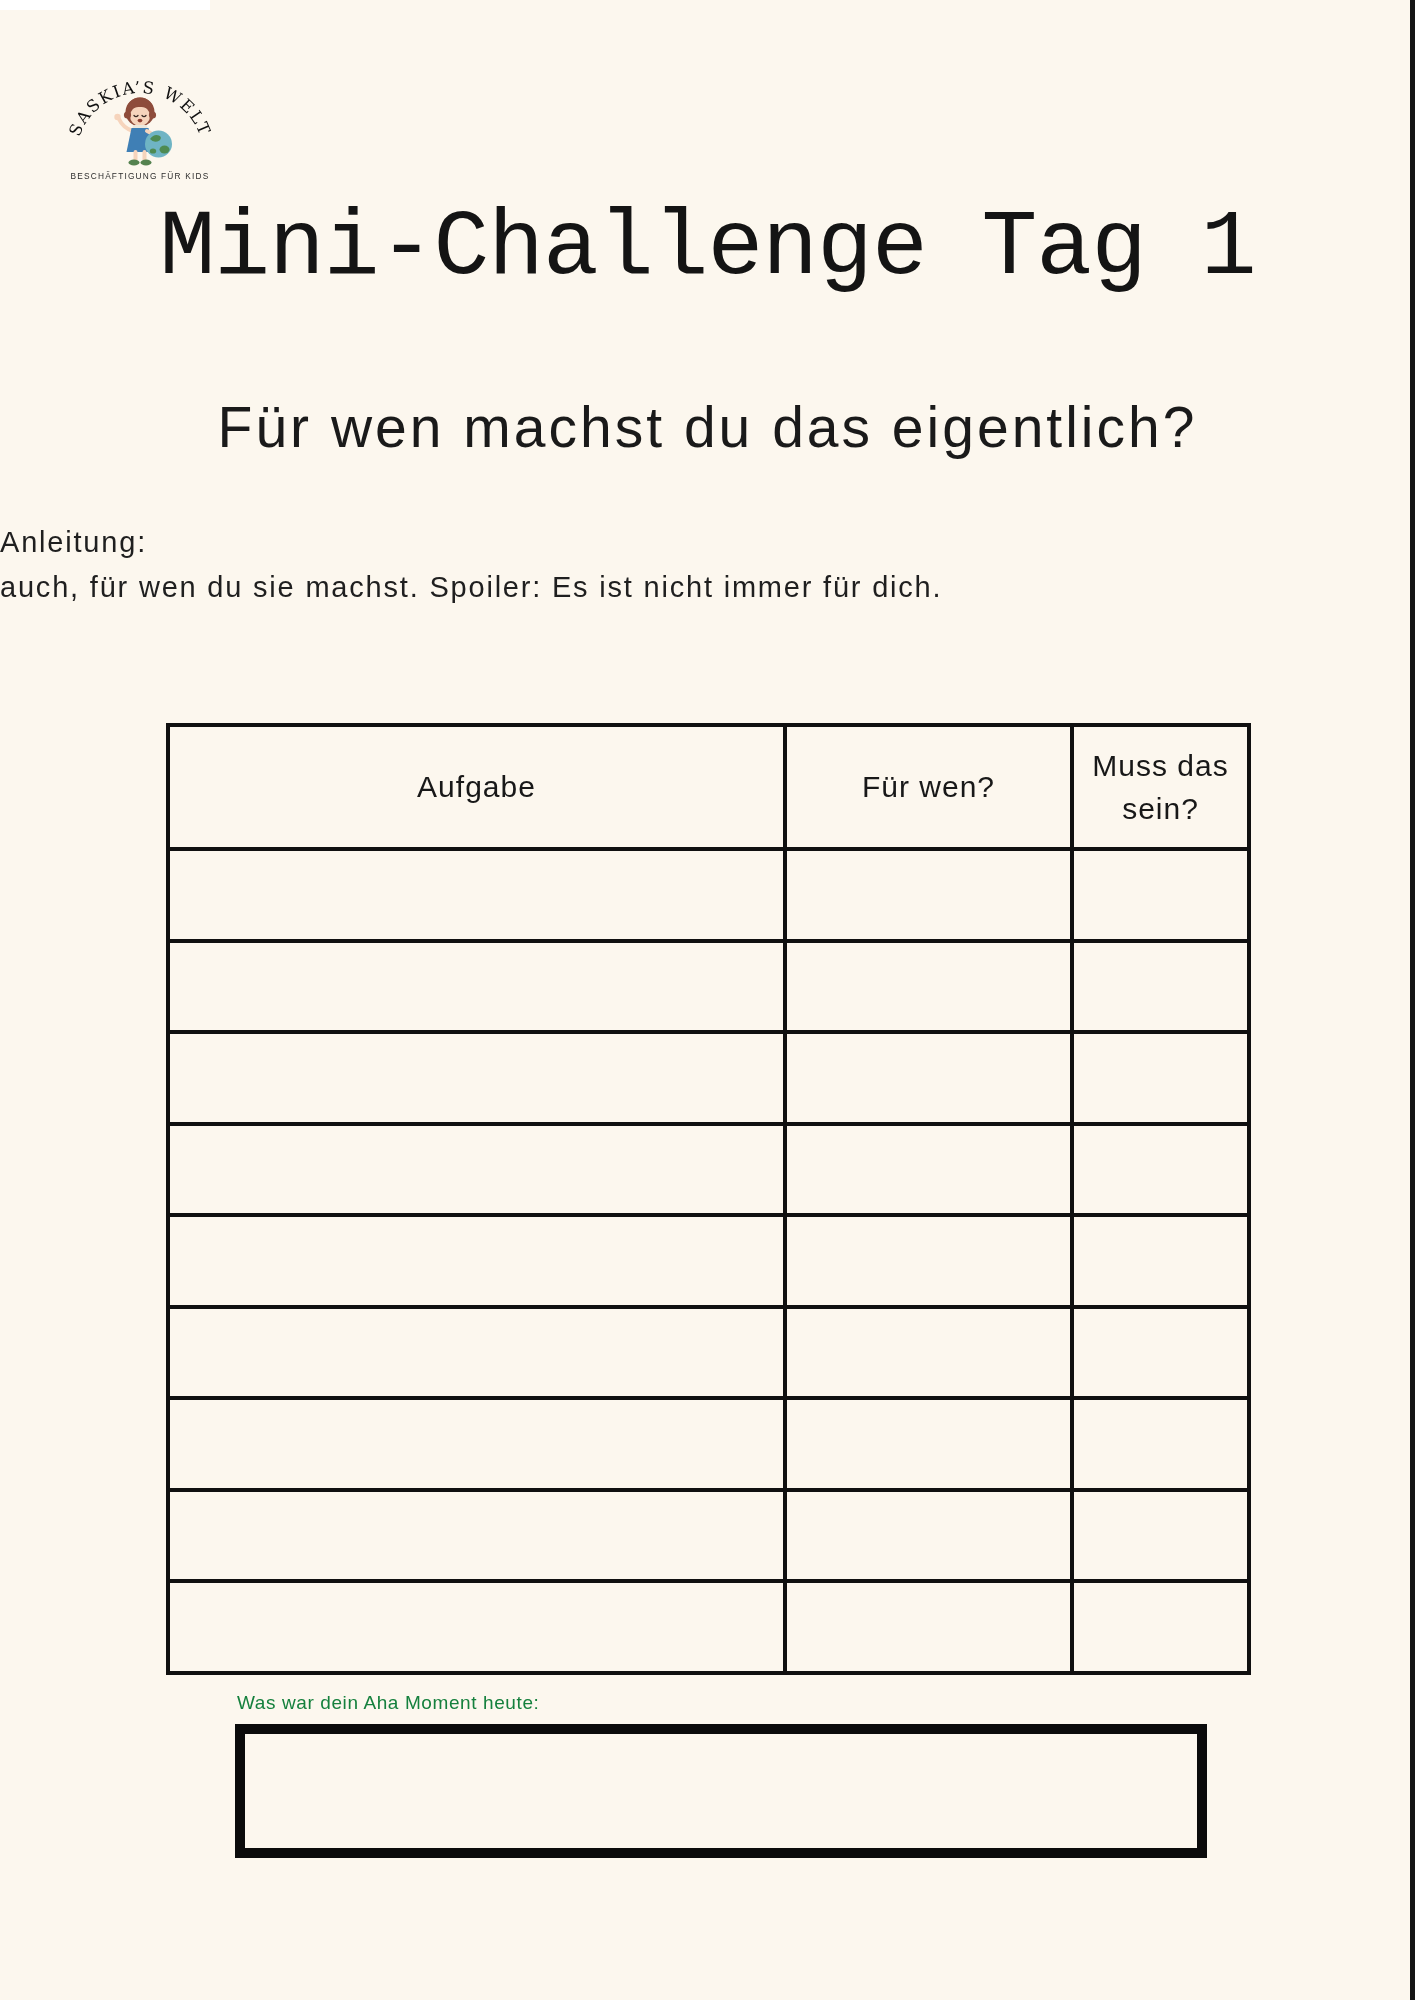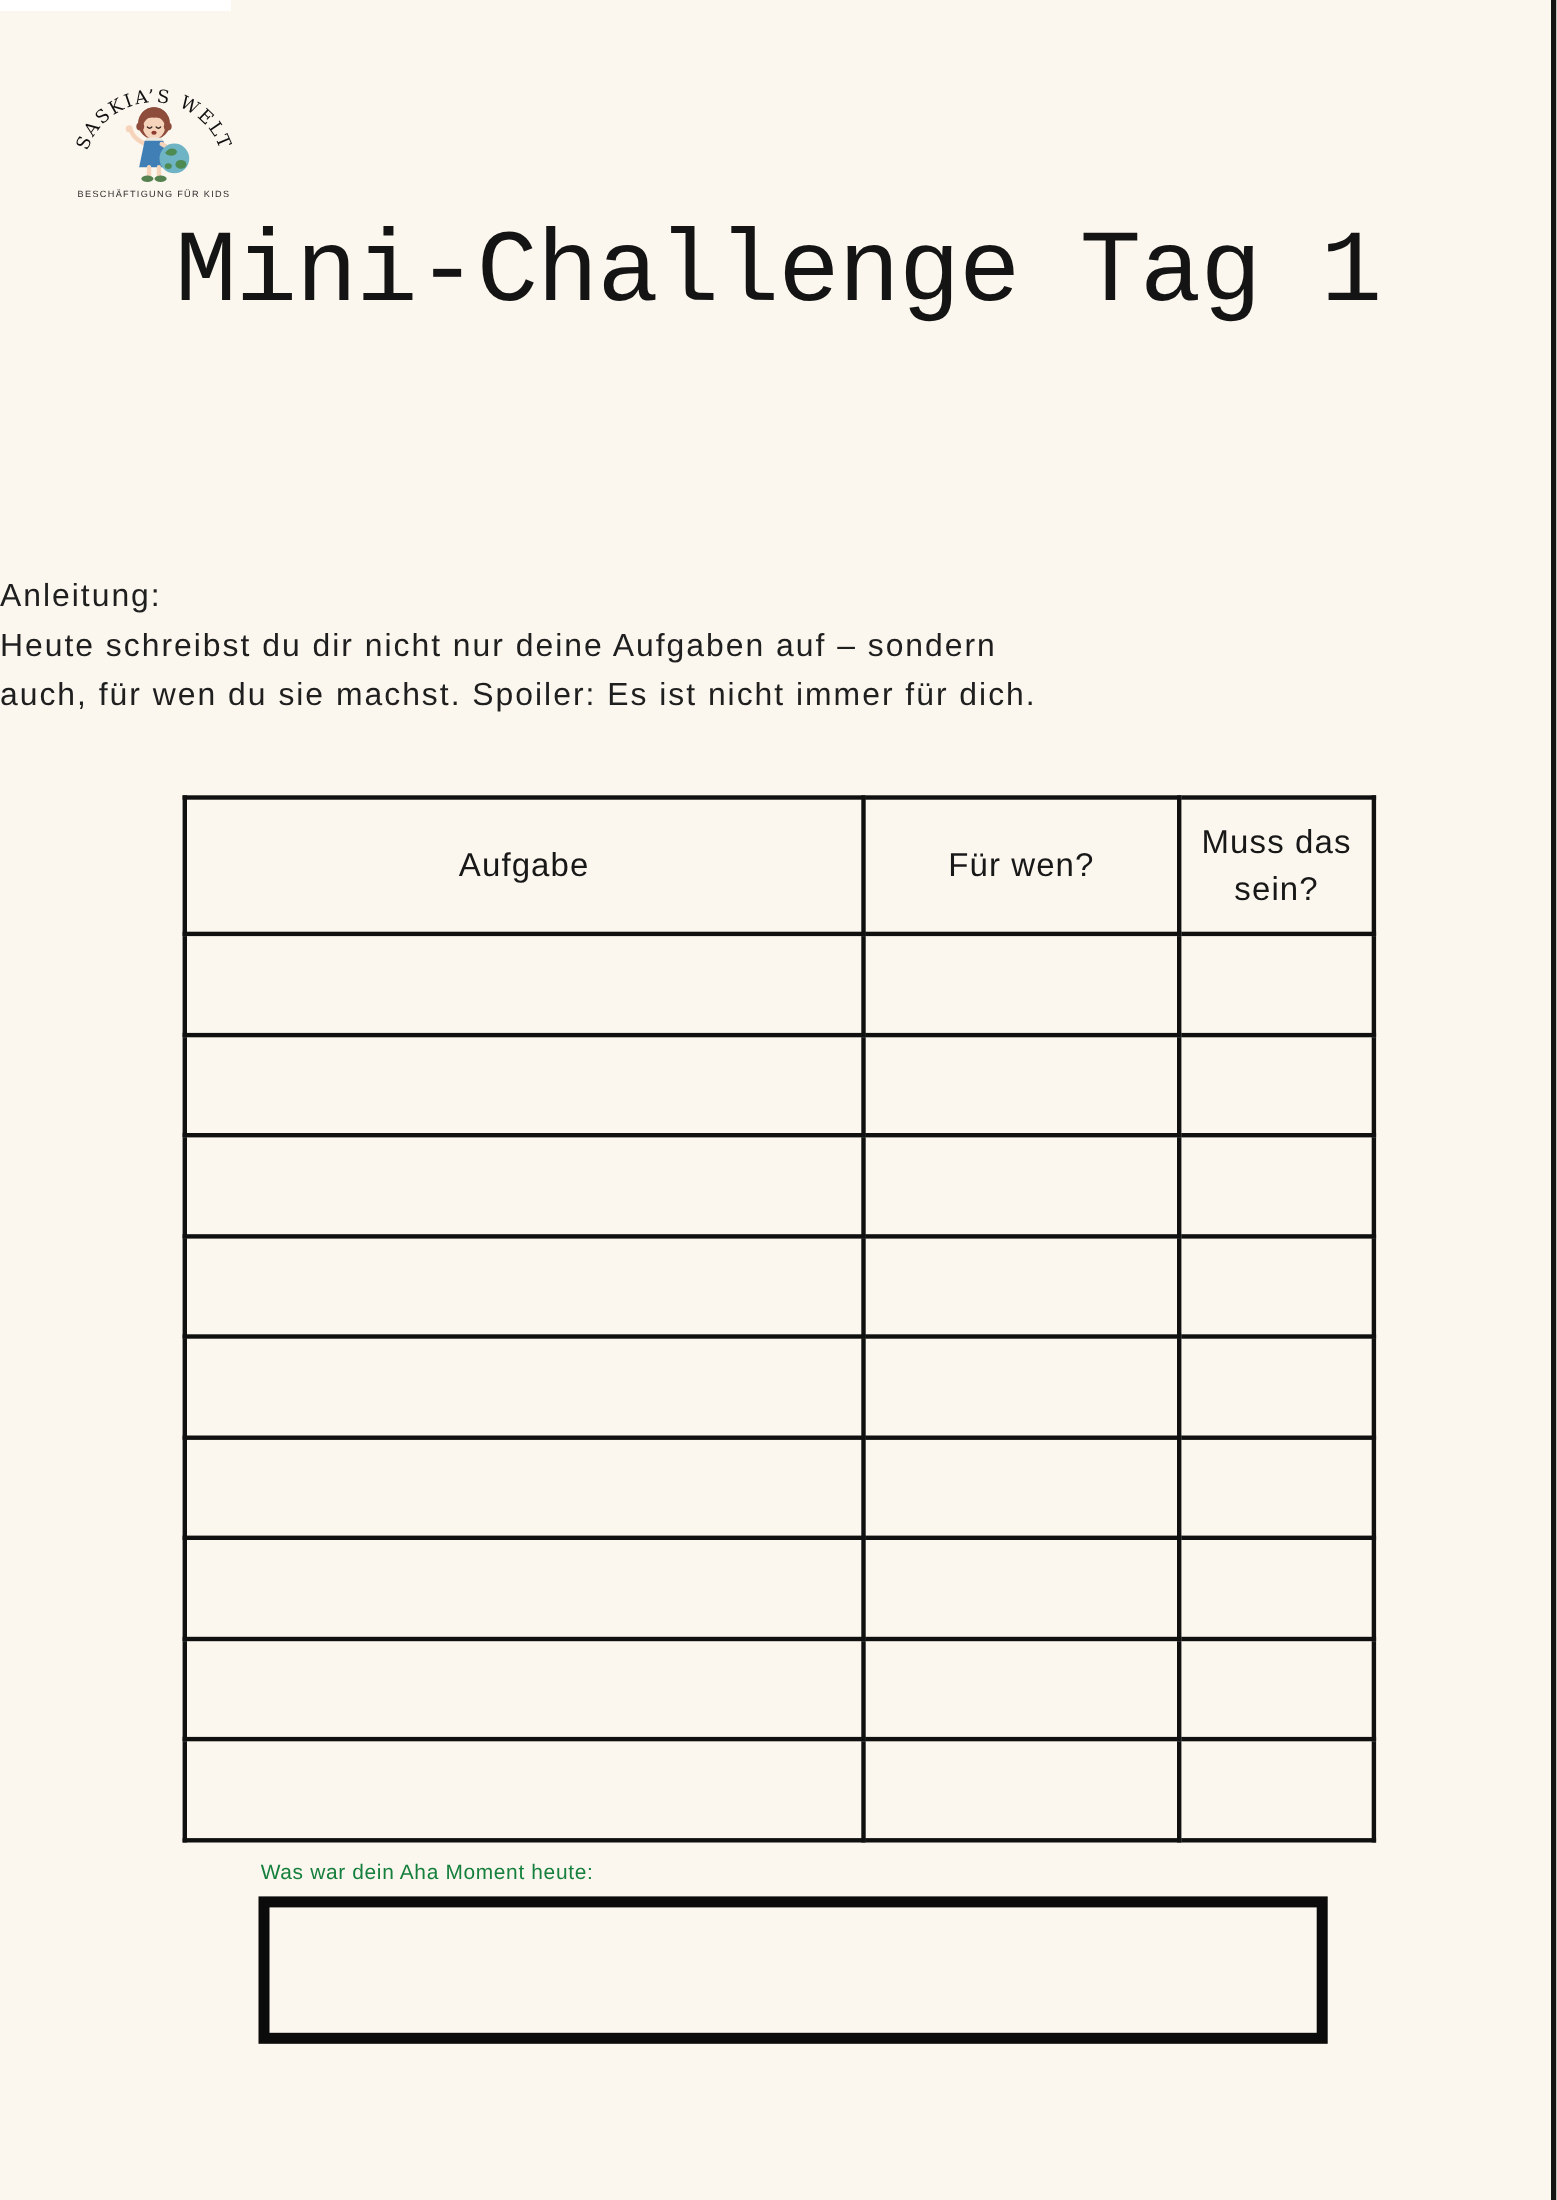--- a/index.html
+++ b/index.html
@@ -109,24 +109,24 @@
       <path d="M 85.5 104 L 85.5 112 M 94.5 104 L 94.5 112" fill="none" stroke-width="4" stroke-linecap="round" stroke="#F6D4BC"></path>
 
       <ellipse cx="84" cy="114.5" rx="5.5" ry="3" fill="#55824F"></ellipse>
       <ellipse cx="96" cy="114.5" rx="5.5" ry="3" fill="#55824F"></ellipse>
     </g>
 
     <text x="90" y="131" text-anchor="middle" font-size="8.3" letter-spacing="1.2" fill="#2c2c2c" font-family="Liberation Sans, sans-serif">BESCHÄFTIGUNG FÜR KIDS</text>
   </svg>
 
   <div class="page-title">Mini-Challenge Tag 1</div>
+  <div class="page-subtitle">Für wen machst du das eigentlich?</div>
 
   <div class="instructions">
     <div>Anleitung:</div>
-    <div>Heute schreibst du dir nicht nur deine Aufgaben auf – sondern</div>
     <div>auch, für wen du sie machst. Spoiler: Es ist nicht immer für dich.</div>
   </div>
 
   <table class="task-table">
     <colgroup>
       <col class="col-a">
         <col class="col-b">
         <col class="col-c">
     </colgroup>
     <thead>

